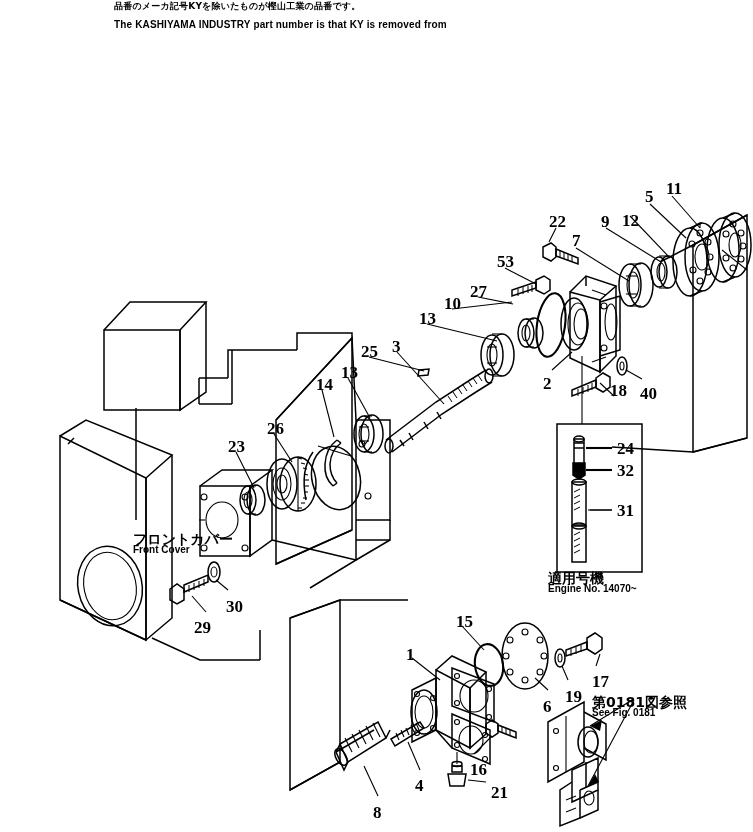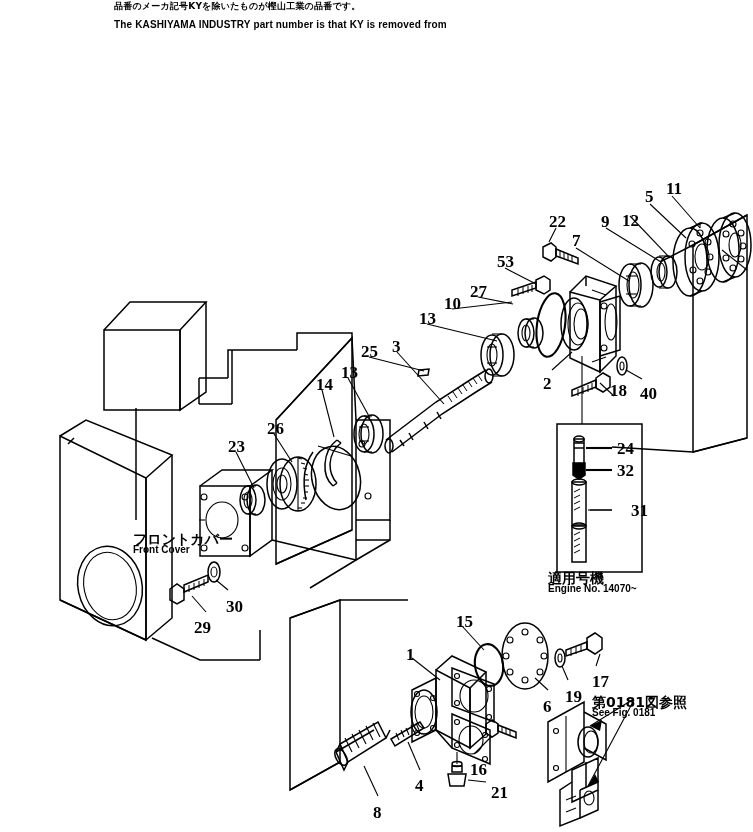--- a/index.html
+++ b/index.html
@@ -537,21 +537,21 @@
   <div class="cal" style="left:361px;top:343px">25</div>
   <div class="cal" style="left:341px;top:364px">13</div>
   <div class="cal" style="left:316px;top:376px">14</div>
   <div class="cal" style="left:543px;top:375px">2</div>
   <div class="cal" style="left:610px;top:382px">18</div>
   <div class="cal" style="left:640px;top:385px">40</div>
   <div class="cal" style="left:267px;top:420px">26</div>
   <div class="cal" style="left:228px;top:438px">23</div>
   <div class="cal" style="left:617px;top:440px">24</div>
   <div class="cal" style="left:617px;top:462px">32</div>
-  <div class="cal" style="left:631px;top:502px">31</div>
+  <div class="cal" style="left:617px;top:502px">31</div>
   <div class="cal" style="left:226px;top:598px">30</div>
   <div class="cal" style="left:194px;top:619px">29</div>
   <div class="cal" style="left:456px;top:613px">15</div>
   <div class="cal" style="left:406px;top:646px">1</div>
   <div class="cal" style="left:592px;top:673px">17</div>
   <div class="cal" style="left:565px;top:688px">19</div>
   <div class="cal" style="left:543px;top:698px">6</div>
   <div class="cal" style="left:470px;top:761px">16</div>
   <div class="cal" style="left:491px;top:784px">21</div>
   <div class="cal" style="left:415px;top:777px">4</div>

